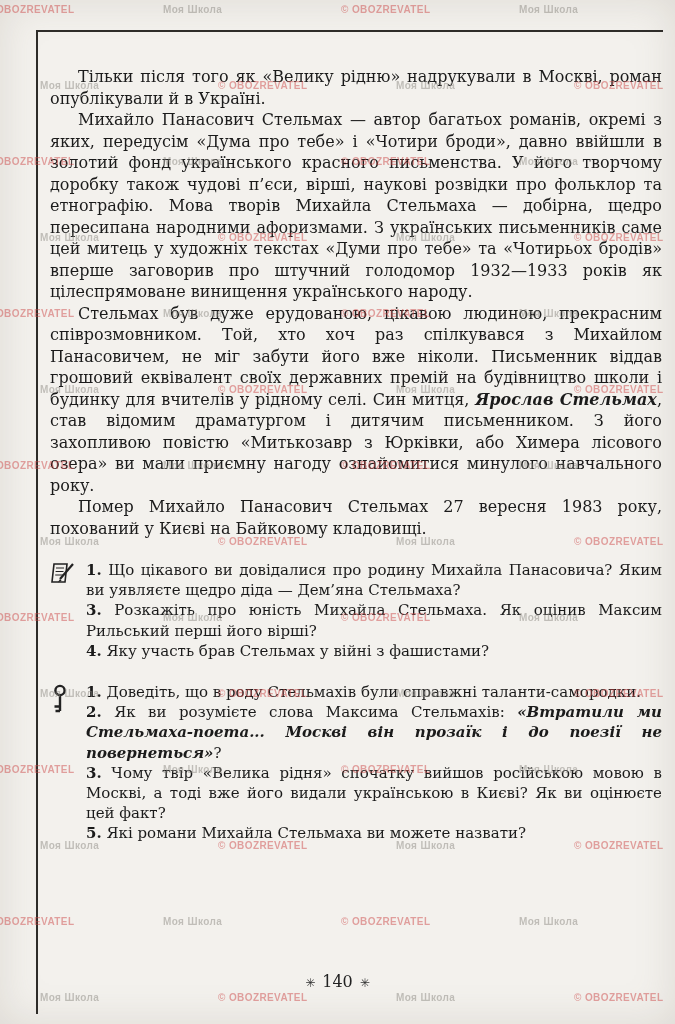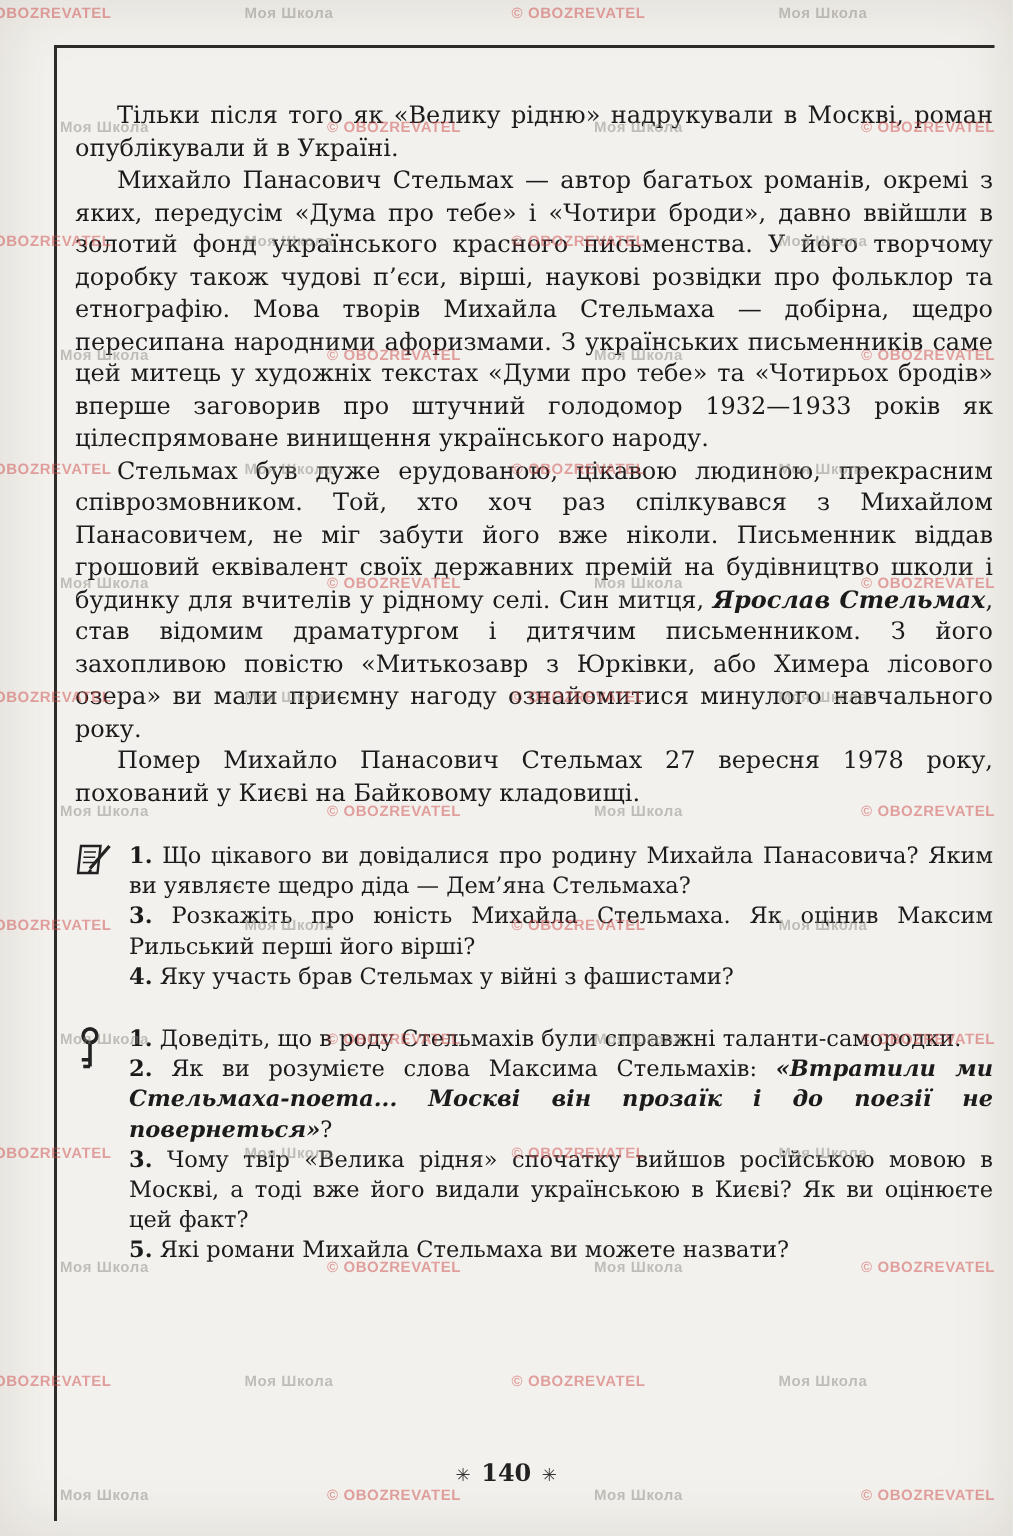--- a/index.html
+++ b/index.html
@@ -9,21 +9,21 @@
         box-shadow:inset 0 0 40px rgba(120,110,95,.18);}
   .border-top{position:absolute;left:36px;top:30px;right:12px;height:2px;background:#2e2c29;}
   .border-left{position:absolute;left:36px;top:30px;width:2px;bottom:10px;background:#2e2c29;}
   .content{position:absolute;left:50px;top:42px;width:612px;margin-top:24px;}
   .para{margin:0;text-indent:28px;font-size:16px;line-height:21.5px;text-align:justify;font-weight:500;}
   .qblock{position:relative;padding-left:36px;margin-top:21px;}
   .qitem{margin:0;font-size:15px;line-height:20.2px;text-align:justify;font-weight:500;}
   .qnum{font-weight:700;}
   .qicon{position:absolute;left:1px;top:2px;}
   .footer{position:absolute;left:0;right:0;top:972px;text-align:center;
-          font-size:16px;font-weight:700;color:#222;}
+          font-size:16px;font-weight:400;color:#222;}
   .footer .orn{font-size:12px;color:#333;padding:0 7px;font-family:"DejaVu Sans",sans-serif;}
   .wm-layer{position:absolute;inset:0;pointer-events:none;overflow:hidden;z-index:5;}
   .wm{position:absolute;font-family:"Liberation Sans",sans-serif;font-size:10px;
       font-weight:700;white-space:nowrap;opacity:.48;letter-spacing:.4px;}
   .wm-red{color:#cc4646;}
   .wm-gray{color:#89867f;}
 </style>
 </head>
 <body>
 
@@ -34,21 +34,21 @@
   <div class="content">
 
     <div>
 
         <p class="para"><span>Тільки після того як «Велику рідню» надрукували в Москві, роман опублікували й в Україні.</span></p>
 
         <p class="para"><span>Михайло Панасович Стельмах — автор багатьох романів, окремі з яких, передусім «Дума про тебе» і «Чотири броди», давно ввійшли в золотий фонд українського красного письменства. У його творчому доробку також чудові п’єси, вірші, наукові розвідки про фольклор та етнографію. Мова творів Михайла Стельмаха — добірна, щедро пересипана народними афоризмами. З українських письменників саме цей митець у художніх текстах «Думи про тебе» та «Чотирьох бродів» вперше заговорив про штучний голодомор 1932—1933 років як цілеспрямоване винищення українського народу.</span></p>
 
         <p class="para"><span>Стельмах був дуже ерудованою, цікавою людиною, прекрасним співрозмовником. Той, хто хоч раз спілкувався з Михайлом Панасовичем, не міг забути його вже ніколи. Письменник віддав грошовий еквівалент своїх державних премій на будівництво школи і будинку для вчителів у рідному селі. Син митця, </span><span style="font-weight: 700; font-style: italic;">Ярослав Стельмах</span><span>, став відомим драматургом і дитячим письменником. З його захопливою повістю «Митькозавр з Юрківки, або Химера лісового озера» ви мали приємну нагоду ознайомитися минулого навчального року.</span></p>
 
-        <p class="para"><span>Помер Михайло Панасович Стельмах 27 вересня 1978 року, похований у Києві на Байковому кладовищі.</span></p>
+        <p class="para"><span>Помер Михайло Панасович Стельмах 27 вересня 1983 року, похований у Києві на Байковому кладовищі.</span></p>
       </div>
 
     <div class="qblock">
       <span class="qicon">
         <svg width="24" height="22" viewBox="0 0 24 22">
           <path d="M3 2 L16 2 L14 20 L1 20 Z" fill="#f3f1ed" stroke="#222" stroke-width="1.6"></path>
           <path d="M5 6 H13 M4.6 9.5 H12.5 M4.2 13 H12" stroke="#222" stroke-width="1"></path>
           <path d="M22 2 L9 17" stroke="#222" stroke-width="2.2"></path>
           <path d="M9 17 l-2.2 3.4 3.8-1.6 z" fill="#222"></path>
         </svg>

